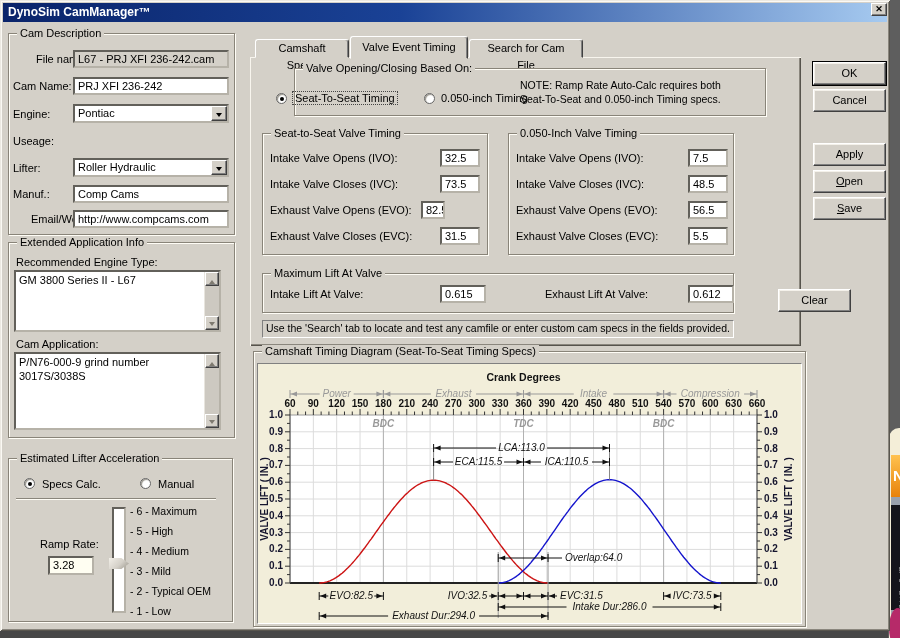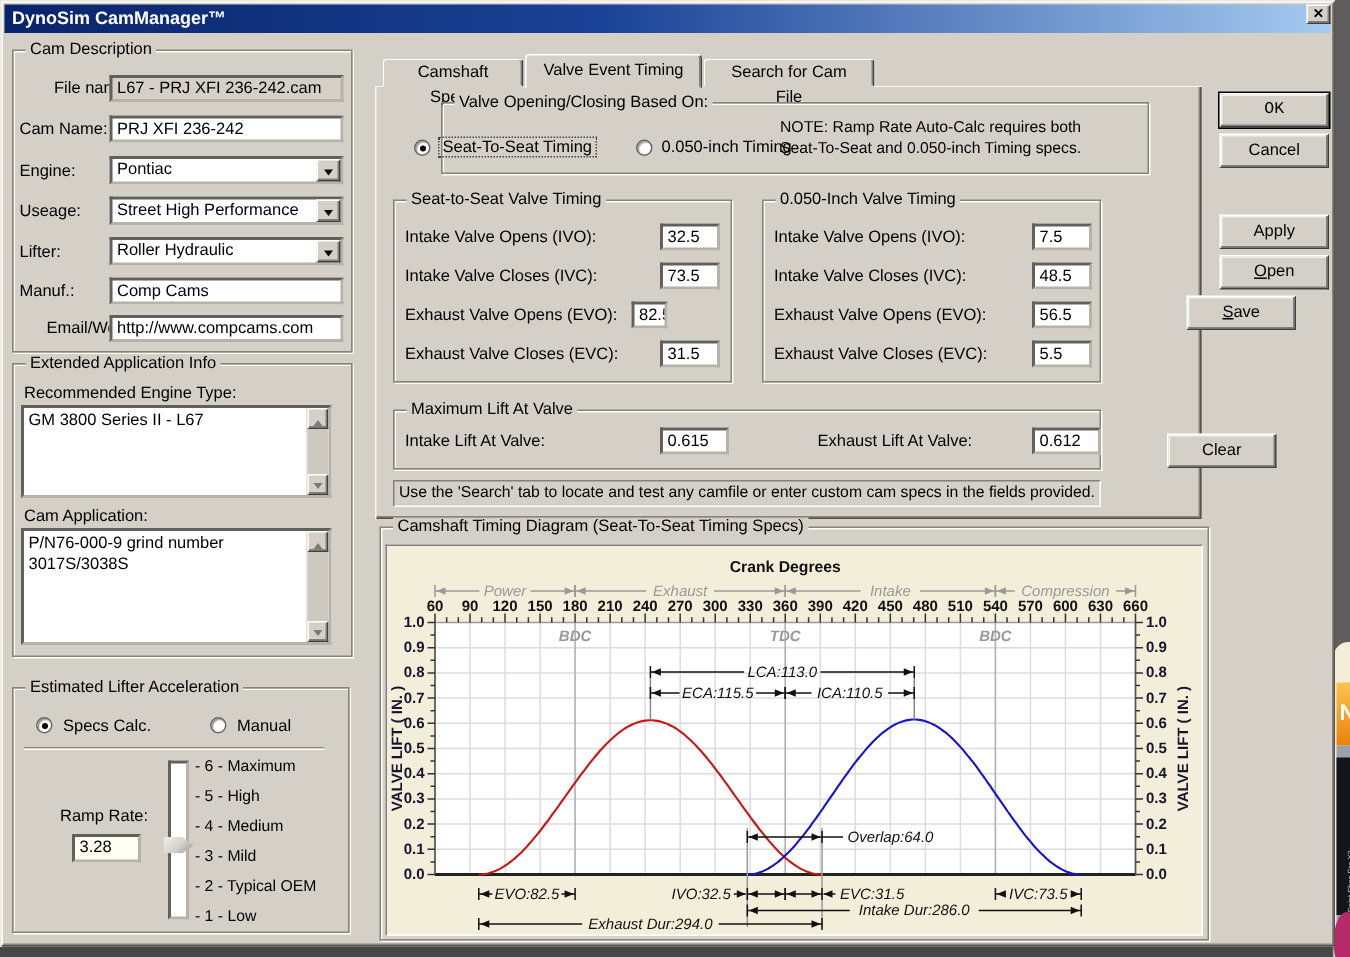--- a/index.html
+++ b/index.html
@@ -22,21 +22,21 @@
   .group-label { position:absolute; top:-7px; left:8px; background:#d4d0c8; padding:0 3px; white-space:nowrap; }
   .lbl { position:absolute; white-space:nowrap; }
   .field { position:absolute; background:#fff; border:2px inset #b6b2a8; padding:1px 3px; white-space:nowrap; overflow:hidden; line-height:13px; }
   .field.gray { background:#d4d0c8; }
   .combo { position:absolute; background:#fff; border:2px inset #b6b2a8; padding:1px 3px; line-height:13px; white-space:nowrap; }
   .combo-btn { position:absolute; right:0; top:0; bottom:0; width:16px; background:#d4d0c8;
                border:1px solid; border-color:#fff #404040 #404040 #fff; box-shadow:inset -1px -1px 0 #808080; }
   .caret { position:absolute; left:4px; top:6px; width:0; height:0; border:3.5px solid transparent; border-top:4px solid #000; }
   .btn { position:absolute; width:73px; height:23px; background:#d4d0c8; border:1px solid; border-color:#fff #404040 #404040 #fff;
          box-shadow:inset -1px -1px 0 #808080, inset 1px 1px 0 #f4f1ea; text-align:center; line-height:21px; }
-  .btn.default { outline:1px solid #000;font-family:Liberation Mono, monospace; }
+  .btn.default { outline:1px solid #000; }
   .radio { position:absolute; width:11px; height:11px; border-radius:50%; background:#fff; border:1px solid #666;
            box-shadow:inset 1px 1px 1px #9a968c; }
   .radio.checked::after { content:""; position:absolute; left:2.5px; top:2.5px; width:4px; height:4px; border-radius:50%; background:#000; }
   .focus-dotted { outline:1px dotted #444; }
   .textbox { position:absolute; background:#fff; border:2px inset #b6b2a8; overflow:hidden; }
   .textbox .txt { position:absolute; left:3px; top:1px; right:18px; white-space:pre-line; line-height:14px; }
   .vscroll { position:absolute; right:0; top:0; bottom:0; width:15px; background:#cdc9c1; border-left:1px solid #e8e5de; }
   .sb-btn { position:absolute; left:0; right:0; height:14px; background:#d4d0c8; border:1px solid; border-color:#fff #404040 #404040 #fff; box-shadow:inset -1px -1px 0 #808080; }
   .sb-btn.up { top:0; } .sb-btn.down { bottom:0; }
   .tri-up { position:absolute; left:3px; top:4px; width:0; height:0; border:3.5px solid transparent; border-bottom:4.5px solid #7e7a70; }
@@ -105,26 +105,20 @@
     <div class="field" style="left:73px;top:77px;width:156px;height:18px;">PRJ XFI 236-242</div>
 
     <span class="lbl" style="left:13px;top:108px;">Engine:</span>
     <div class="combo" style="left:73px;top:104px;width:156px;height:19px;">
       <span>Pontiac</span>
       <span class="combo-btn">
           <span class="caret"></span>
         </span>
     </div>
     <span class="lbl" style="left:13px;top:135px;">Useage:</span>
-    <div class="combo" style="left:73px;top:131px;width:156px;height:19px;">
-      <span>Street High Performance</span>
-      <span class="combo-btn">
-          <span class="caret"></span>
-        </span>
-    </div>
     <span class="lbl" style="left:13px;top:162px;">Lifter:</span>
     <div class="combo" style="left:73px;top:158px;width:156px;height:19px;">
       <span>Roller Hydraulic</span>
       <span class="combo-btn">
           <span class="caret"></span>
         </span>
     </div>
 
     <span class="lbl" style="left:13px;top:188px;">Manuf.:</span>
     <div class="field" style="left:73px;top:185px;width:156px;height:18px;">Comp Cams</div>
@@ -227,21 +221,21 @@
     <div class="field" style="left:440px;top:285px;width:46px;height:18px;">0.615</div>
     <span class="lbl" style="left:545px;top:288px;">Exhaust Lift At Valve:</span>
     <div class="field" style="left:688px;top:285px;width:46px;height:18px;">0.612</div>
 
     <div class="notebar" style="left:262px;top:320px;width:472px;height:18px;">Use the 'Search' tab to locate and test any camfile or enter custom cam specs in the fields provided.</div>
 
     <div class="btn default" style="left:813px;top:62px;">OK</div>
     <div class="btn" style="left:813px;top:89px;">Cancel</div>
     <div class="btn" style="left:813px;top:143px;">Apply</div>
     <div class="btn" style="left:813px;top:170px;"><u>O</u>pen</div>
-    <div class="btn" style="left:791px;top:197px;"><u>S</u>ave</div>
+    <div class="btn" style="left:813px;top:197px;"><u>S</u>ave</div>
     <div class="btn" style="left:778px;top:251px;margin-top:38px;">Clear</div>
 
     <div class="group" style="left:253px;top:351px;width:553px;height:276px;">
       <span class="group-label">Camshaft Timing Diagram (Seat-To-Seat Timing Specs)</span>
     </div>
     <div class="chart-panel">
       <svg id="timing-svg" width="543" height="259" viewBox="0 0 543 259">
           <rect x="32" y="51" width="467" height="168" fill="#ffffff"></rect>
           <line x1="32" y1="202.2" x2="499" y2="202.2" stroke="#dcdcdc" stroke-width="1"></line>
           <line x1="32" y1="185.4" x2="499" y2="185.4" stroke="#dcdcdc" stroke-width="1"></line>

